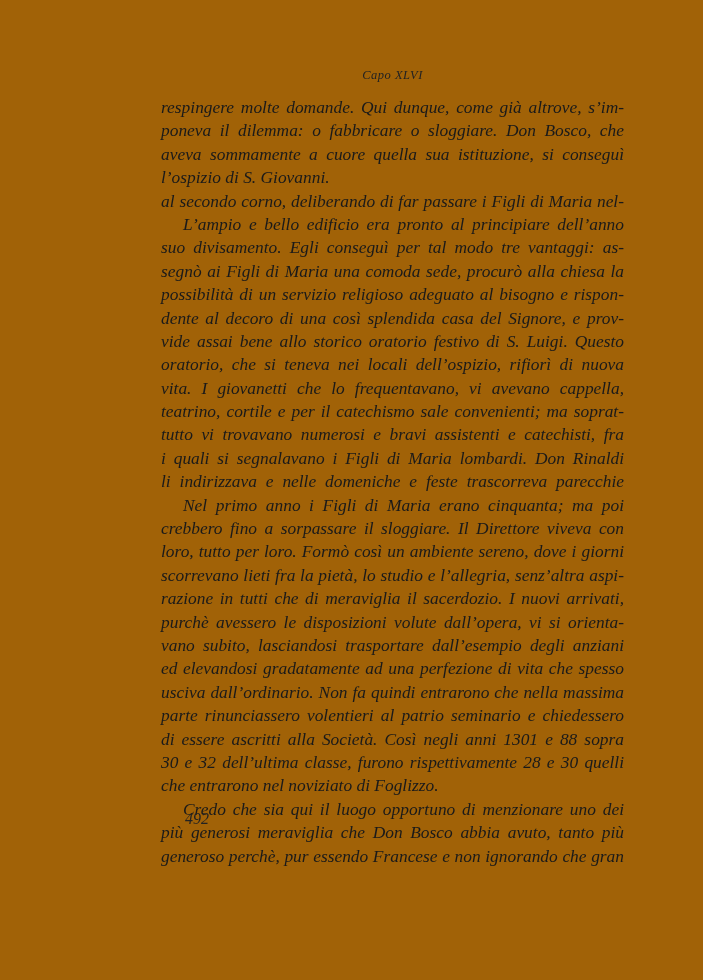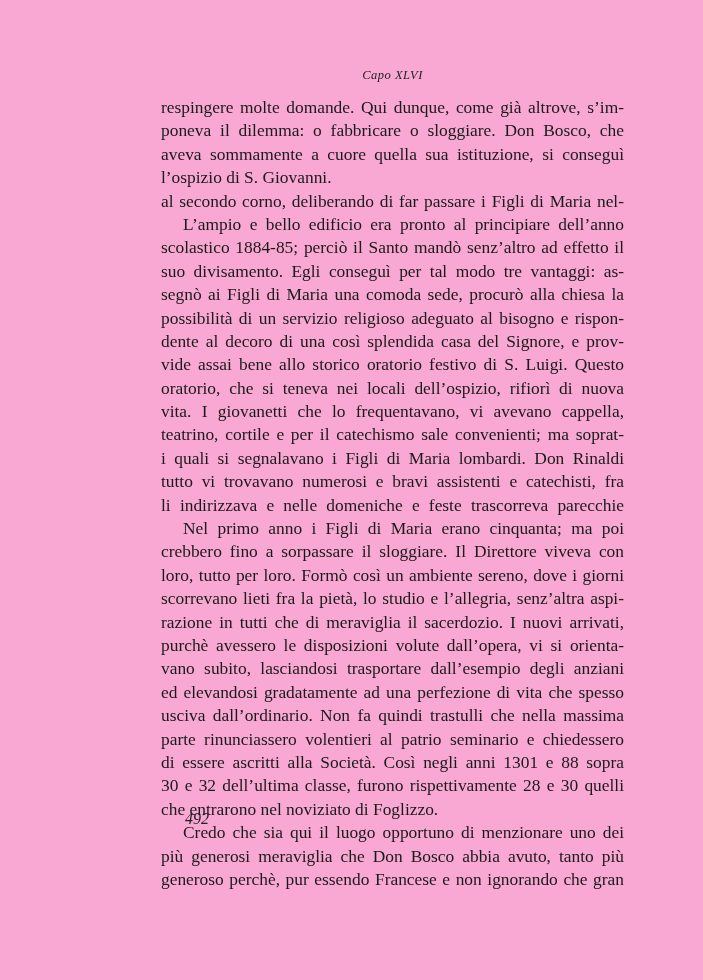--- a/index.html
+++ b/index.html
@@ -12,21 +12,21 @@
       height: 980px;
       position: relative;
       overflow: hidden;
       font-family: "Liberation Serif", "DejaVu Serif", serif;
       color: #1a1a1a;
     }
     .page {
       position: absolute;
       left: 0; top: 0;
       width: 703px; height: 980px;
-      background: #f9a8d4;
+      background: #a16207;
     }
     .running-head {
       position: absolute;
       top: 68px;
       left: 161px;
       width: 463px;
       text-align: center;
       font-style: italic;
       font-size: 12.5px;
       letter-spacing: 0.5px;
@@ -39,20 +39,21 @@
       width: 463px;
       font-size: 17.4px;
       line-height: 23.4px;
     }
     .line {
       display: block;
       white-space: nowrap;
       text-align: justify;
       text-align-last: justify;
       height: 23.4px;
+      font-style: italic;
     }
     .line.last {
       text-align-last: left;
     }
     .line.indent {
       padding-left: 22px;
     }
     .page-number {
       position: absolute;
       top: 810px;
@@ -71,43 +72,42 @@
   <div class="text-block" id="text-block">
       <div>
         <span class="line">respingere molte domande. Qui dunque, come già altrove, s’im-</span>
         <span class="line">poneva il dilemma: o fabbricare o sloggiare. Don Bosco, che</span>
         <span class="line">aveva sommamente a cuore quella sua istituzione, si conseguì</span>
         <span class="line last">l’ospizio di S. Giovanni.</span>
         <span class="line">al secondo corno, deliberando di far passare i Figli di Maria nel-</span>
       </div>
       <div>
         <span class="line indent">L’ampio e bello edificio era pronto al principiare dell’anno</span>
-        <span class="line">scolastico 1884-85; perciò il Santo mandò senz’altro ad effetto il</span>
         <span class="line">suo divisamento. Egli conseguì per tal modo tre vantaggi: as-</span>
         <span class="line">segnò ai Figli di Maria una comoda sede, procurò alla chiesa la</span>
         <span class="line">possibilità di un servizio religioso adeguato al bisogno e rispon-</span>
         <span class="line">dente al decoro di una così splendida casa del Signore, e prov-</span>
         <span class="line">vide assai bene allo storico oratorio festivo di S. Luigi. Questo</span>
         <span class="line">oratorio, che si teneva nei locali dell’ospizio, rifiorì di nuova</span>
         <span class="line">vita. I giovanetti che lo frequentavano, vi avevano cappella,</span>
         <span class="line">teatrino, cortile e per il catechismo sale convenienti; ma soprat-</span>
+        <span class="line">tutto vi trovavano numerosi e bravi assistenti e catechisti, fra</span>
         <span class="line">i quali si segnalavano i Figli di Maria lombardi. Don Rinaldi</span>
-        <span class="line">tutto vi trovavano numerosi e bravi assistenti e catechisti, fra</span>
         <span class="line">li indirizzava e nelle domeniche e feste trascorreva parecchie</span>
       </div>
       <div>
         <span class="line indent">Nel primo anno i Figli di Maria erano cinquanta; ma poi</span>
         <span class="line">crebbero fino a sorpassare il sloggiare. Il Direttore viveva con</span>
         <span class="line">loro, tutto per loro. Formò così un ambiente sereno, dove i giorni</span>
         <span class="line">scorrevano lieti fra la pietà, lo studio e l’allegria, senz’altra aspi-</span>
         <span class="line">razione in tutti che di meraviglia il sacerdozio. I nuovi arrivati,</span>
         <span class="line">purchè avessero le disposizioni volute dall’opera, vi si orienta-</span>
         <span class="line">vano subito, lasciandosi trasportare dall’esempio degli anziani</span>
         <span class="line">ed elevandosi gradatamente ad una perfezione di vita che spesso</span>
-        <span class="line">usciva dall’ordinario. Non fa quindi trastulli che nella massima</span>
+        <span class="line">usciva dall’ordinario. Non fa quindi entrarono che nella massima</span>
         <span class="line">parte rinunciassero volentieri al patrio seminario e chiedessero</span>
         <span class="line">di essere ascritti alla Società. Così negli anni 1301 e 88 sopra</span>
         <span class="line">30 e 32 dell’ultima classe, furono rispettivamente 28 e 30 quelli</span>
         <span class="line last">che entrarono nel noviziato di Foglizzo.</span>
       </div>
       <div>
         <span class="line indent">Credo che sia qui il luogo opportuno di menzionare uno dei</span>
         <span class="line">più generosi meraviglia che Don Bosco abbia avuto, tanto più</span>
         <span class="line">generoso perchè, pur essendo Francese e non ignorando che gran</span>
       </div>

